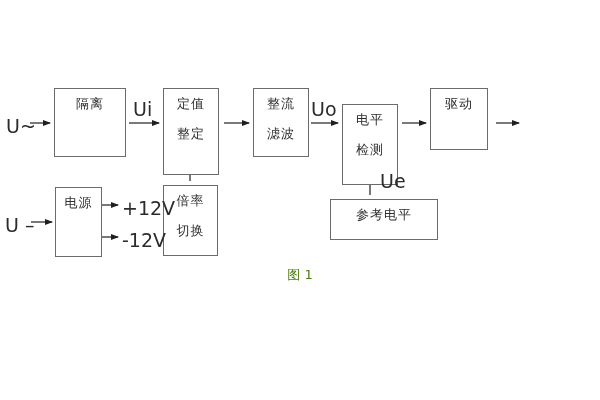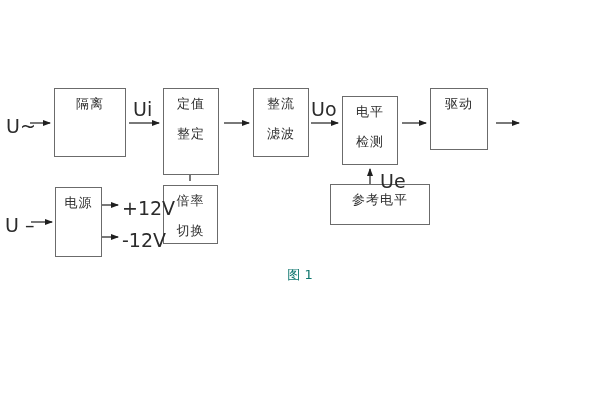--- a/index.html
+++ b/index.html
@@ -8,21 +8,21 @@
     font-family:"DejaVu Sans","Liberation Sans",sans-serif;color:#2e2e2e;
   }
   .wires{position:absolute;left:0;top:0;width:600px;height:400px;}
   .block{
     position:absolute;box-sizing:border-box;border:1px solid #6b6b6b;background:#ffffff;
     display:flex;flex-direction:column;align-items:center;
     font-size:13px;letter-spacing:1px;
   }
   .block span{line-height:30px;white-space:nowrap;}
   .sig{position:absolute;font-size:19px;white-space:nowrap;color:#2b2b2b;}
-  .caption{position:absolute;left:0;top:266px;width:600px;text-align:center;font-size:13px;color:#0f766e;}
+  .caption{position:absolute;left:0;top:266px;width:600px;text-align:center;font-size:13px;color:#4d7c0f;}
 </style>
 </head>
 <body>
 
 <div class="stage">
 
   <svg class="wires" viewBox="0 0 600 400" xmlns="http://www.w3.org/2000/svg">
     <defs>
       <marker id="ah" markerWidth="8" markerHeight="7" refX="7" refY="3" orient="auto" markerUnits="userSpaceOnUse">
         <path d="M0,0 L8,3 L0,6 Z" fill="#1f1f1f"></path>
@@ -50,40 +50,40 @@
   <div class="block" style="left:163px;top:88px;width:56px;height:87px">
     <span>定值</span>
     <span>整定</span>
   </div>
 
   <div class="block" style="left:253px;top:88px;width:56px;height:69px">
     <span>整流</span>
     <span>滤波</span>
   </div>
 
-  <div class="block" style="left:342px;top:96px;width:56px;height:69px">
+  <div class="block" style="left:342px;top:104px;width:56px;height:81px">
     <span>电平</span>
     <span>检测</span>
   </div>
 
   <div class="block" style="left:430px;top:88px;width:58px;height:62px">
     <span>驱动</span>
   </div>
 
 
   <div class="block" style="left:55px;top:187px;width:47px;height:70px">
     <span>电源</span>
   </div>
 
-  <div class="block" style="left:163px;top:185px;width:55px;height:59px">
+  <div class="block" style="left:163px;top:185px;width:55px;height:71px">
     <span>倍率</span>
     <span>切换</span>
   </div>
 
-  <div class="block" style="left:330px;top:184px;width:100px;height:41px">
+  <div class="block" style="left:330px;top:199px;width:108px;height:41px">
     <span>参考电平</span>
   </div>
 
   <span class="sig" style="left:6px;top:115px">U~</span>
   <span class="sig" style="left:5px;top:214px">U –</span>
   <span class="sig" style="left:133px;top:98px">Ui</span>
   <span class="sig" style="left:311px;top:98px">Uo</span>
   <span class="sig" style="left:380px;top:170px">Ue</span>
   <span class="sig" style="left:122px;top:197px">+12V</span>
   <span class="sig" style="left:122px;top:229px">-12V</span>

